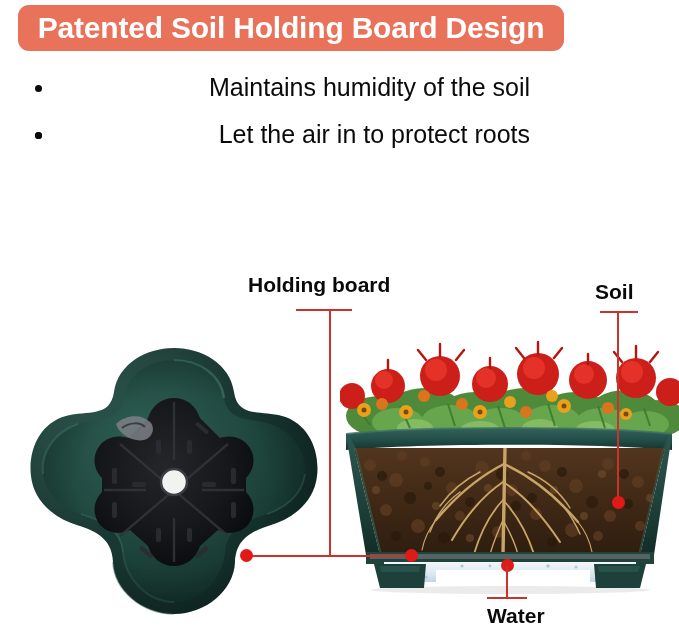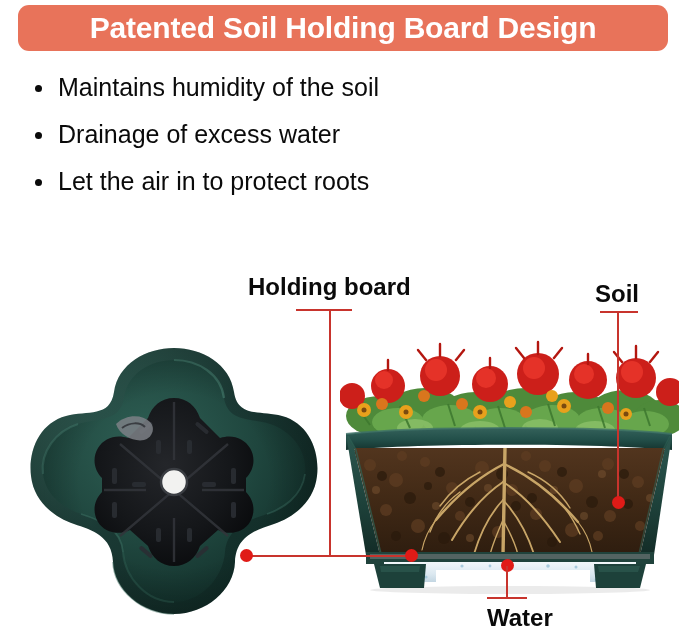--- a/index.html
+++ b/index.html
@@ -14,21 +14,21 @@
     overflow: hidden;
     font-family: "Liberation Sans", sans-serif;
     -webkit-font-smoothing: antialiased;
   }
 
   
   #header-banner {
     position: absolute;
     left: 18px;
     top: 5px;
-    width: 650px;
+    width: 546px;
     height: 46px;
     background: #e8735a;
     border-radius: 11px;
     box-sizing: border-box;
     display: flex;
     align-items: center;
     justify-content: center;
   }
   #header-title {
     color: #ffffff;
@@ -42,20 +42,21 @@
 
   
   #feature-list {
     position: absolute;
     left: 30px;
     top: 72px;
     width: 500px;
     margin: 0;
     padding: 0;
     list-style: none;
+    text-align: right;
   }
   #feature-list li {
     position: relative;
     padding-left: 28px;
     margin-bottom: 16px;
     font-size: 25px;
     line-height: 31px;
     color: #0a0a0a;
     font-family: "Liberation Sans", sans-serif;
     white-space: nowrap;
@@ -66,21 +67,21 @@
     top: 13px;
     width: 7px;
     height: 7px;
     background: #0a0a0a;
     border-radius: 50%;
   }
 
   
   .callout-label {
     position: absolute;
-    font-size: 24px;
+    font-size: 21px;
     font-weight: bold;
     color: #0a0a0a;
     white-space: nowrap;
     font-family: "Liberation Sans", sans-serif;
   }
   #label-holding-board { left: 248px; top: 273px; }
   #label-soil          { left: 595px; top: 280px; text-align: center; }
   #label-water         { left: 478px; top: 604px; margin-left: 9px; }
 
   
@@ -140,21 +141,20 @@
   <div id="header-title">Patented Soil Holding Board Design</div>
 </div>
 
 <ul id="feature-list">
   <li>
     <span class="bullet"></span>
     <span>Maintains humidity of the soil</span>
   </li>
   <li>
     <span class="bullet"></span>
-    <span>Drainage of excess water</span>
   </li>
   <li>
     <span class="bullet"></span>
     <span>Let the air in to protect roots</span>
   </li>
 </ul>
 
 <div id="planter-topview">
   <svg width="300" height="290" viewBox="0 0 300 290" xmlns="http://www.w3.org/2000/svg">
     <defs>

